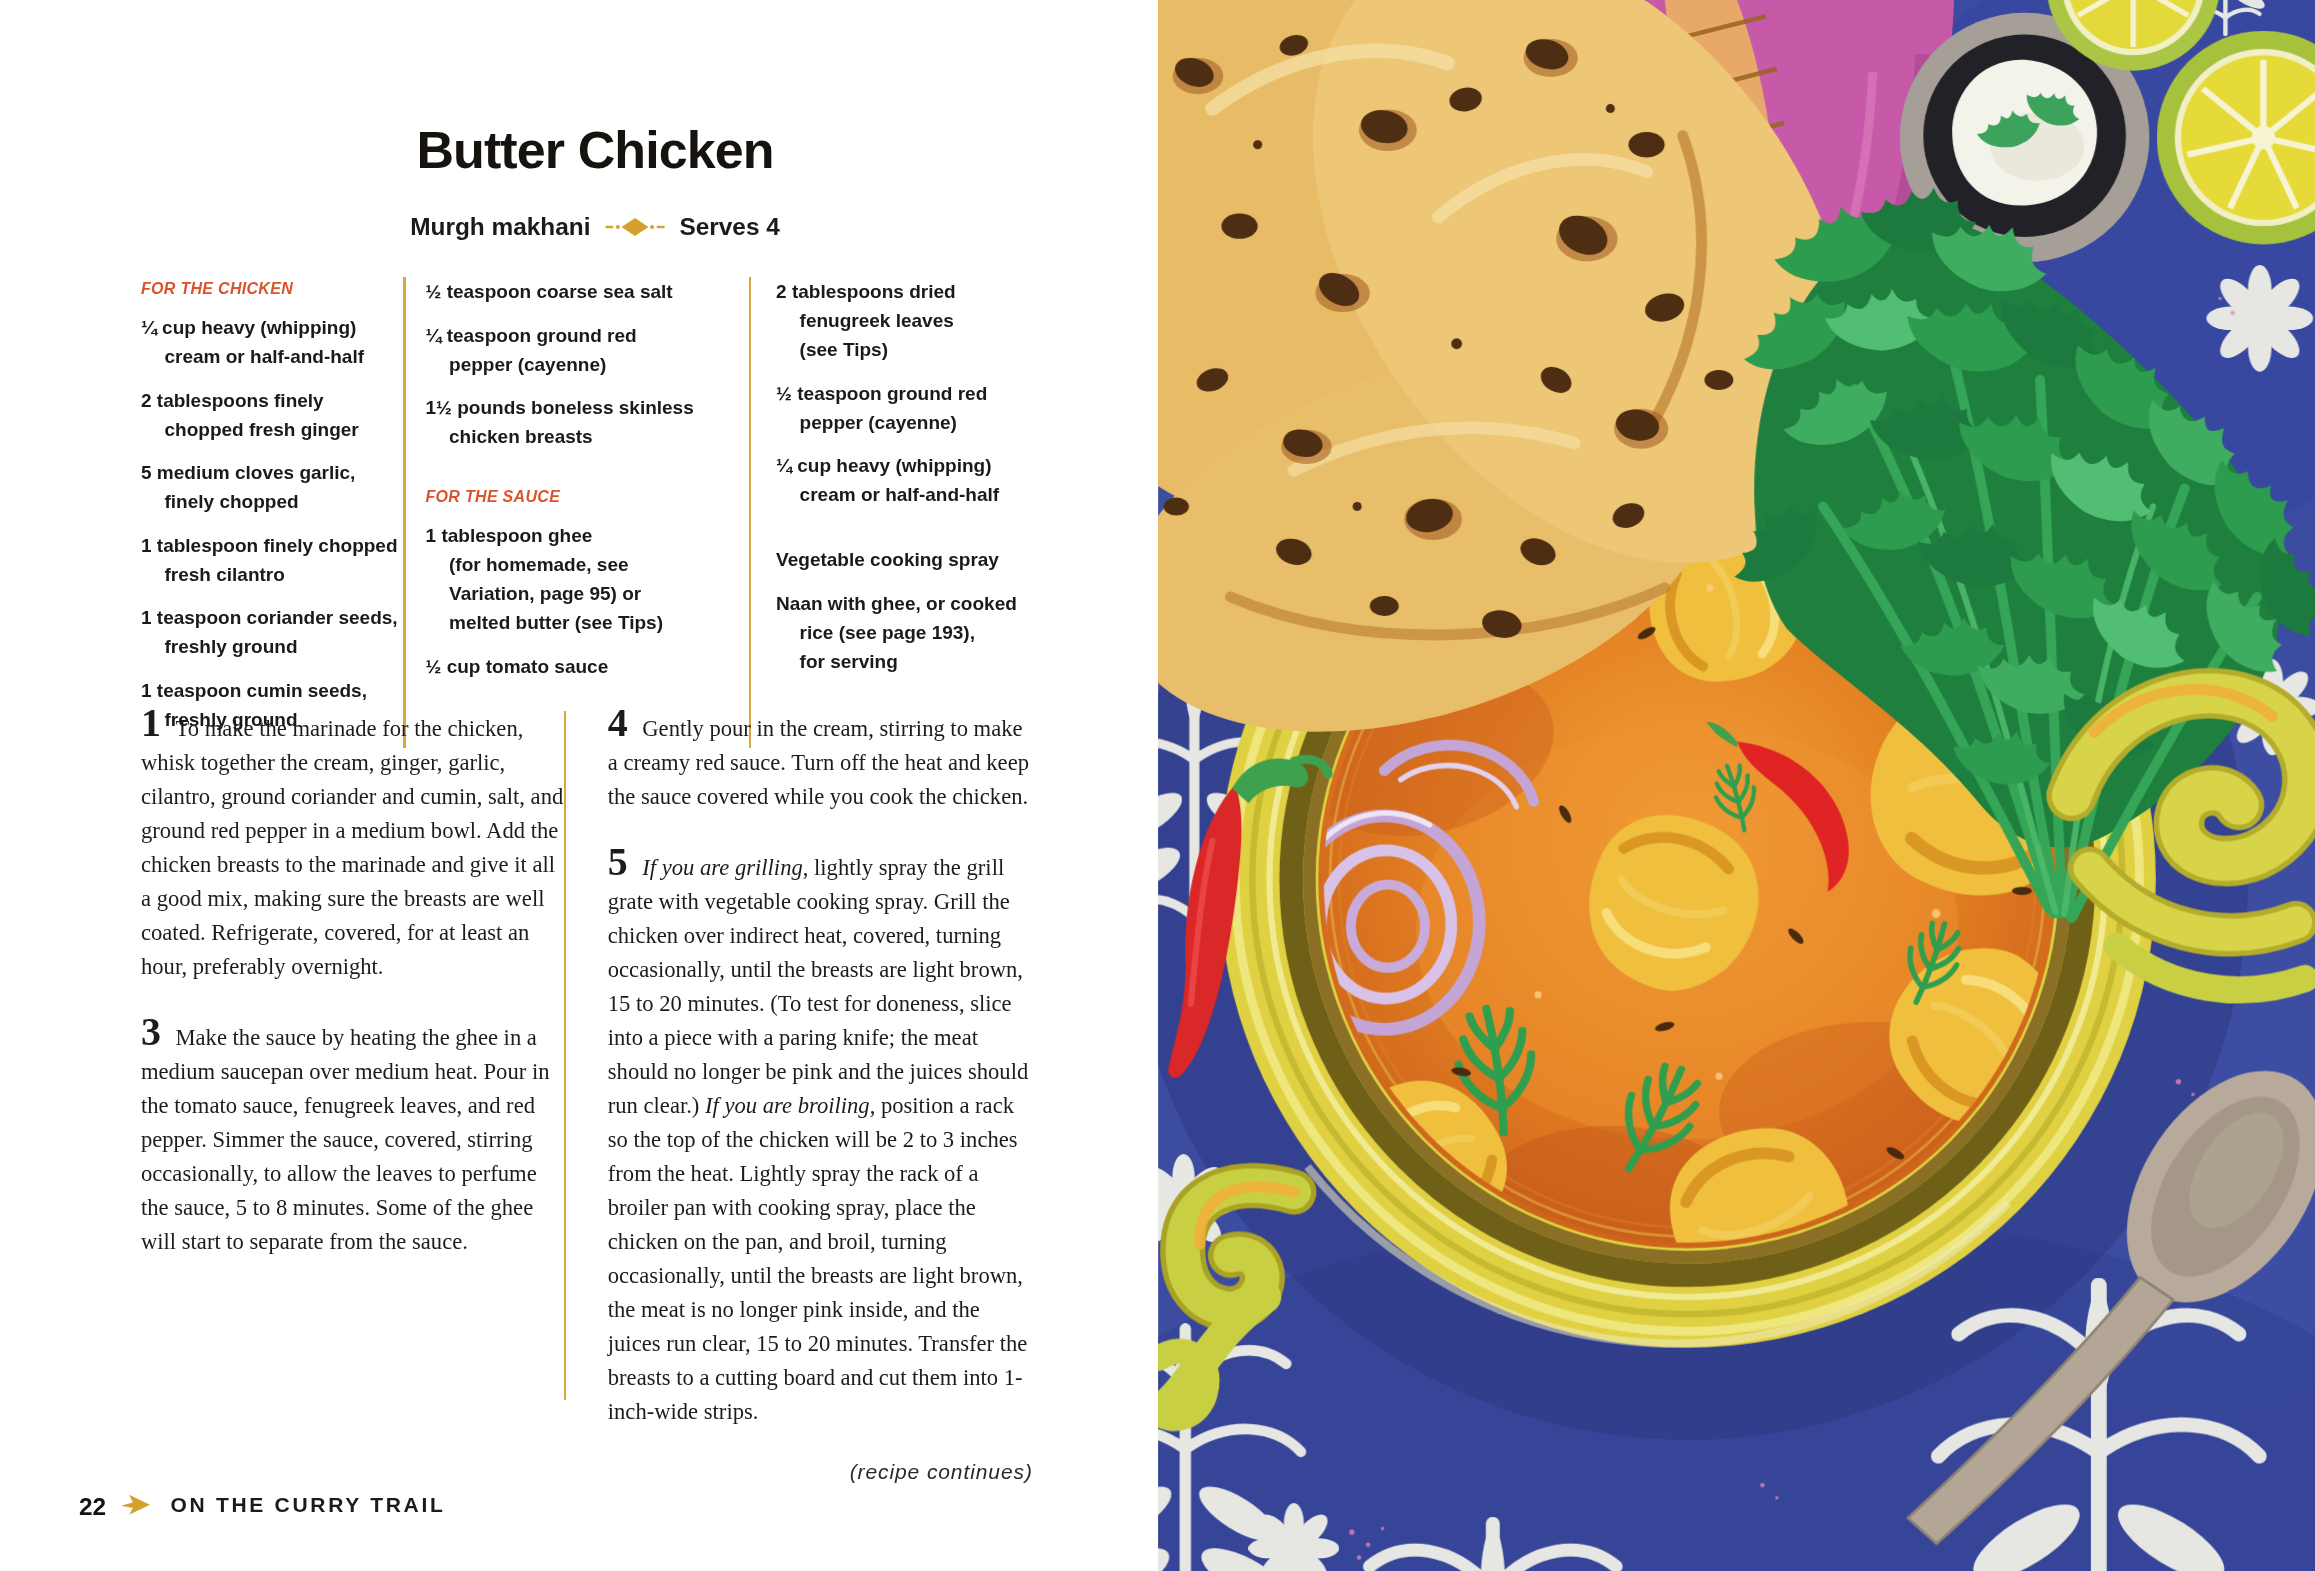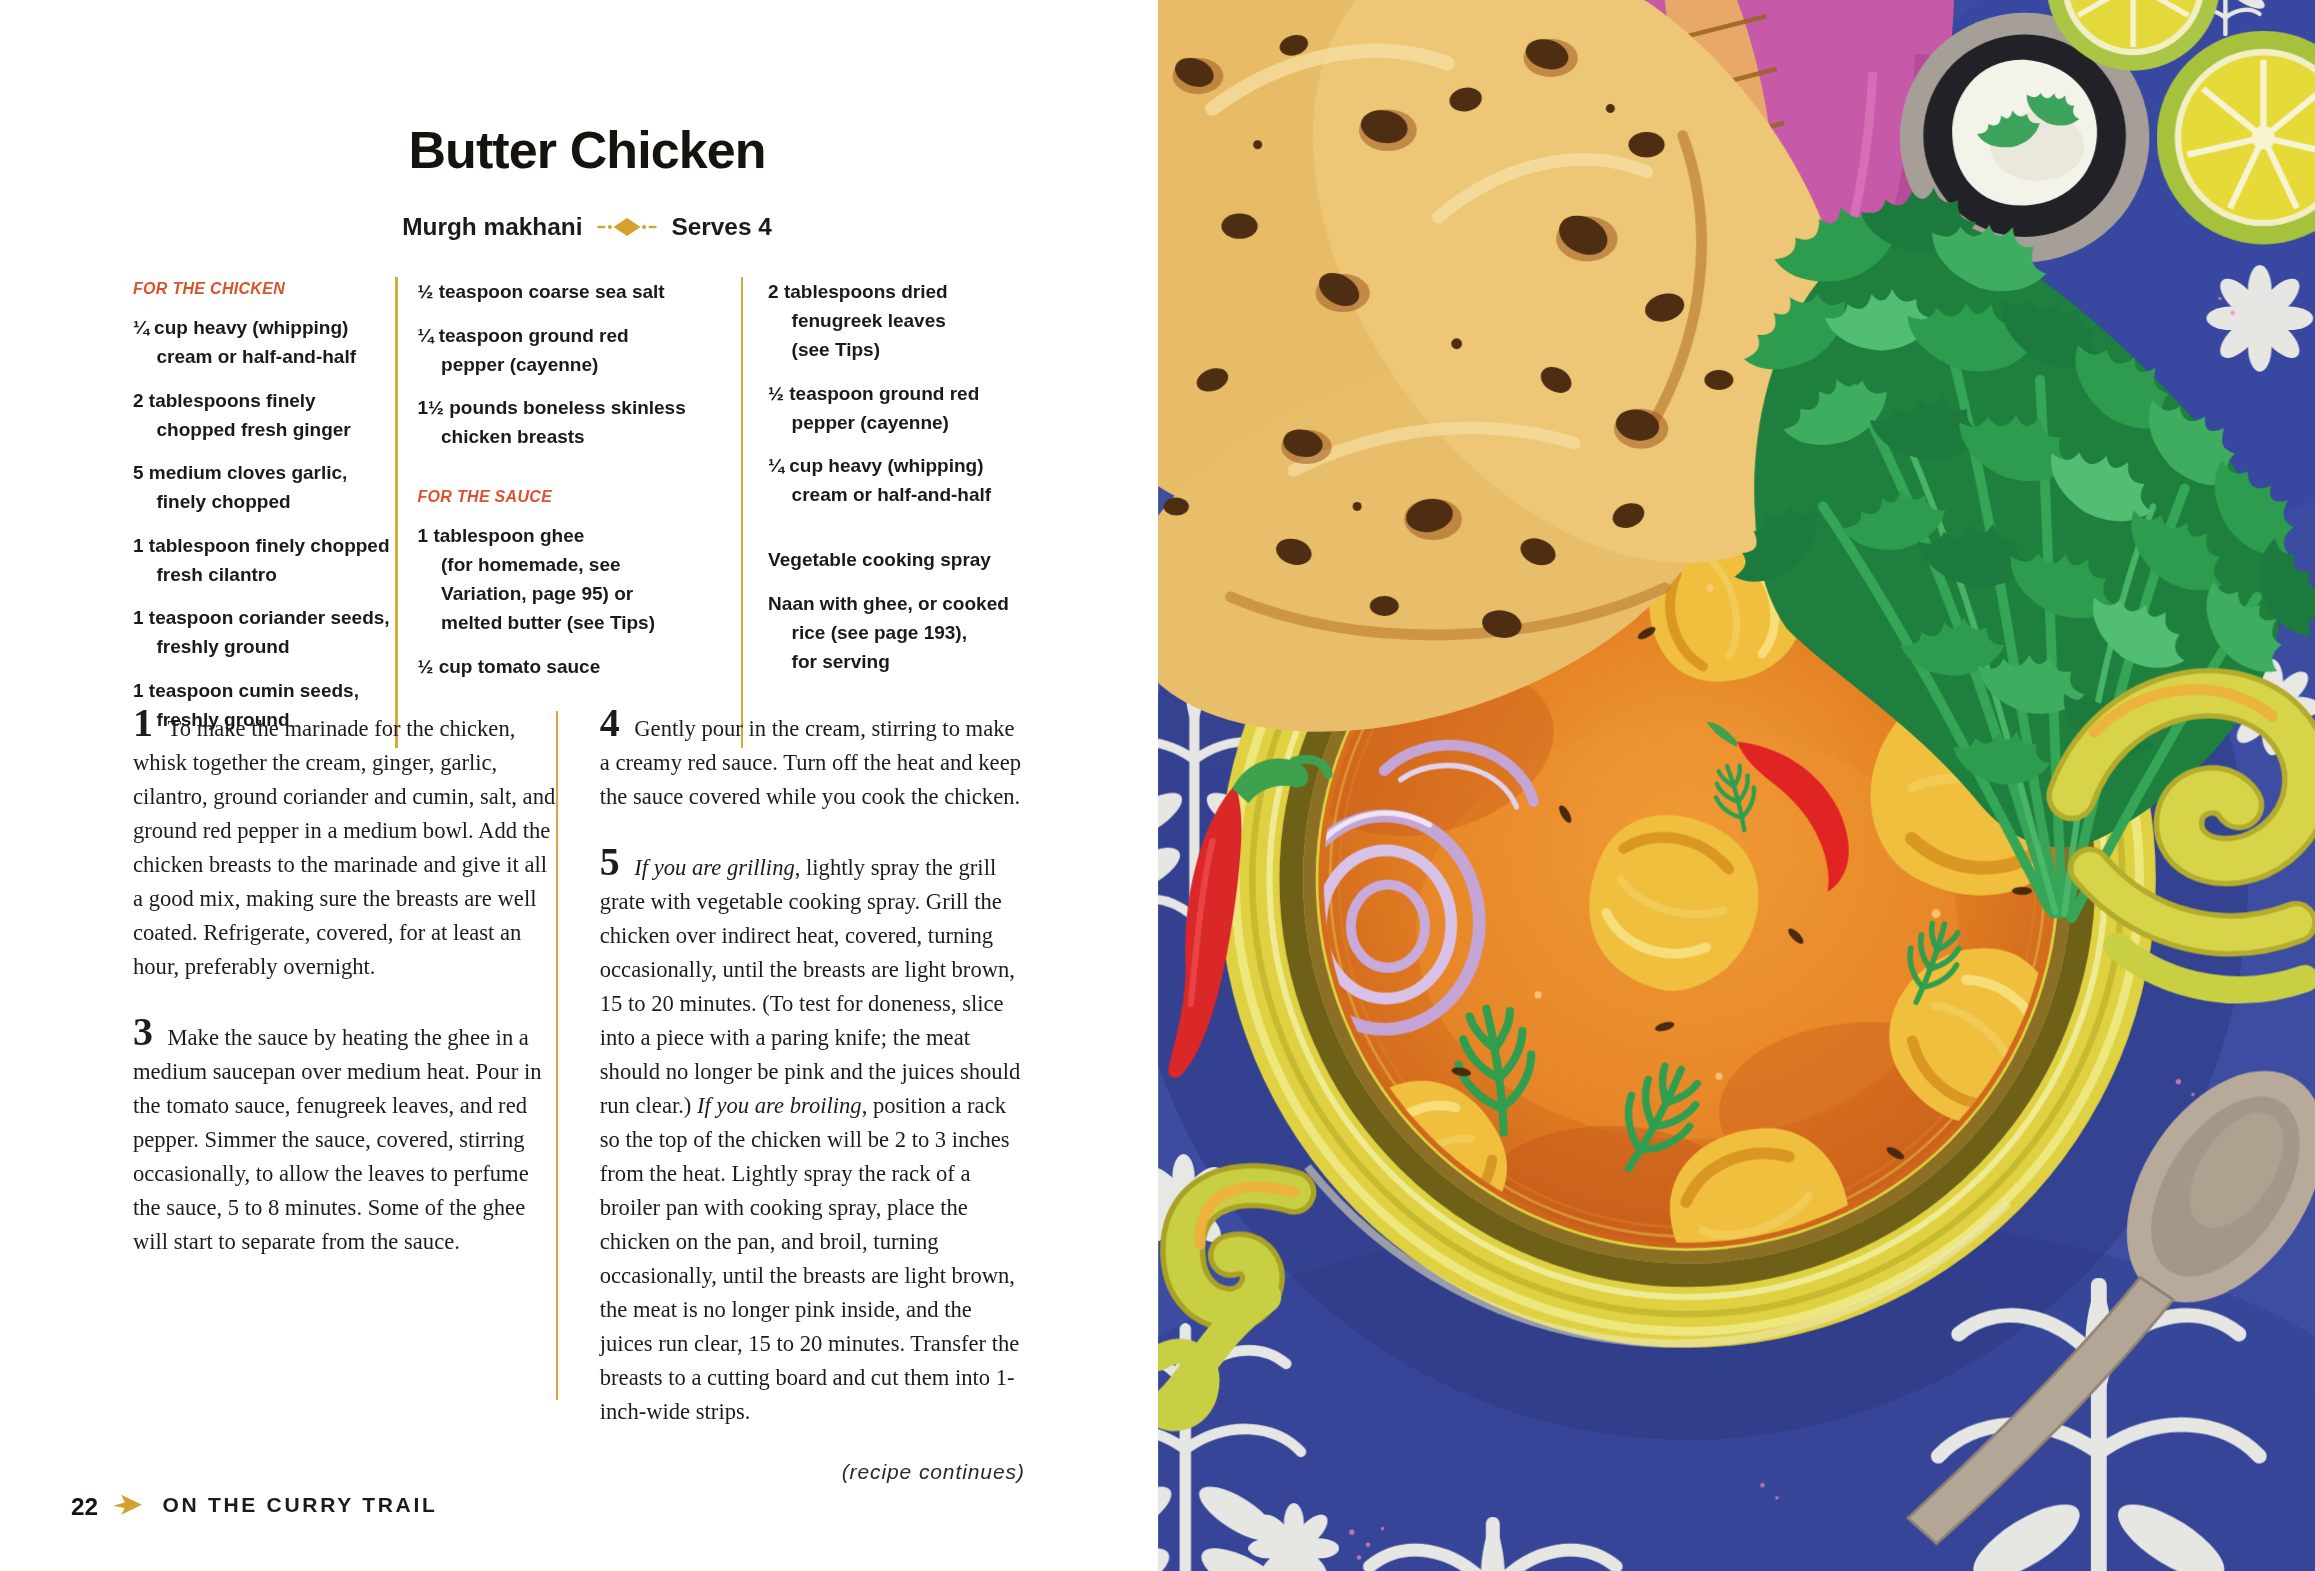--- a/index.html
+++ b/index.html
@@ -1,18 +1,18 @@
 <!DOCTYPE html>
 <html style="font-size:14.5px"><head>
 <meta charset="utf-8">
 <style>
   html,body{margin:0;padding:0;}
   body{width:2316px;height:1571px;overflow:hidden;background:#fff;}
   .spread{position:relative;width:2316px;height:1571px;background:#fff;font-family:"Liberation Sans",sans-serif;}
-  .left-page{position:absolute;left:8px;top:0;width:1158px;height:1571px;background:#FFFFFF;}
+  .left-page{position:absolute;left:16px;top:0;width:1158px;height:1571px;background:#FFFFFF;}
   .right-page{position:absolute;left:1158px;top:0;width:1158px;height:1571px;}
   .right-page svg{display:block;}
 
   .title{position:absolute;top:123px;left:0;width:100%;text-align:center;
     font-size:52px;line-height:54px;font-weight:700;letter-spacing:-0.9px;color:#16130F;margin:0;}
   .subtitle{position:absolute;top:213px;left:0;width:100%;display:flex;justify-content:center;align-items:center;gap:14.5px;}
   .subtitle .sub-txt{font-size:24.4px;font-weight:700;color:#1C1B19;}
 
   .ingredients{position:absolute;left:125px;top:277px;width:914px;display:flex;}
   .ing-col{box-sizing:border-box;}

